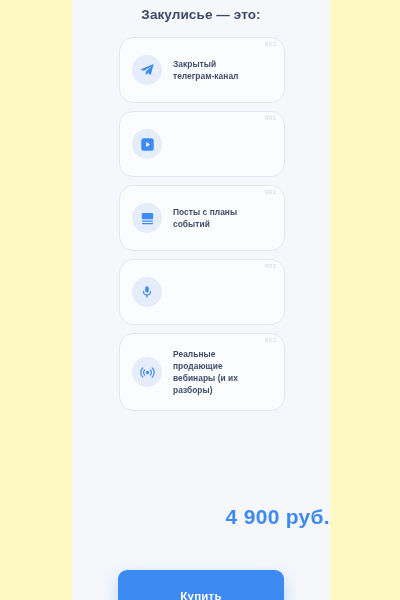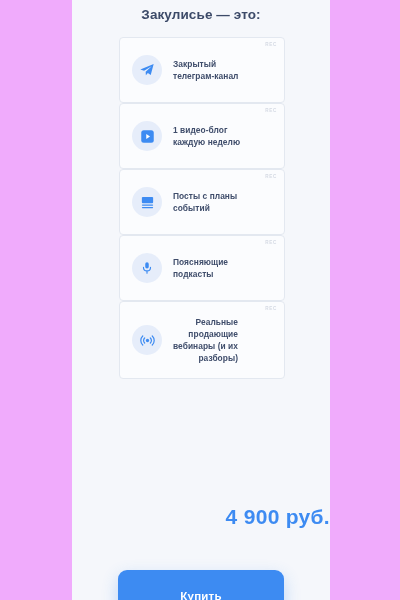--- a/index.html
+++ b/index.html
@@ -9,21 +9,21 @@
     height: 600px;
     overflow: hidden;
     background: #ffffff;
     font-family: "Liberation Sans", "DejaVu Sans", sans-serif;
   }
 
   #screen {
     position: relative;
     width: 400px;
     height: 600px;
-    background: #f0abfc;
+    background: #fef9c3;
     overflow: hidden;
   }
 
   
   .panel {
     position: absolute;
     left: 72px;
     top: 0;
     width: 258px;
     height: 600px;
@@ -57,29 +57,29 @@
     left: 47px;   
     top: 37px;
     width: 166px;
   }
 
   .card {
     position: relative;
     width: 166px;
     background: #fbfcfe;
     border: 1px solid #e3e8f0;
-    border-radius: 4px;
-    margin-bottom: 0;
+    border-radius: 14px;
+    margin-bottom: 8px;
     display: flex;
     align-items: center;
     padding: 10px 10px 10px 12px;
     min-height: 66px;
   }
 
-  .card.tall { min-height: 78px; text-align: right; }
+  .card.tall { min-height: 78px; }
 
   .rec-mark {
     position: absolute;
     top: 4px;
     right: 7px;
     font-size: 4.6px;
     letter-spacing: 0.7px;
     font-weight: 700;
     color: #d5dae4;
     user-select: none;
@@ -165,22 +165,20 @@
         </div>
 
         <div class="card">
           <span class="rec-mark">REC</span>
           <span class="icon-wrap">
             <svg width="15" height="15" viewBox="0 0 24 24">
               <rect x="2" y="2" width="20" height="20" rx="4" fill="#3d8bf2"></rect>
               <path d="M10 8l6 4-6 4z" fill="#ffffff"></path>
             </svg>
           </span>
-          <span class="card-text">1 видео-блог
-каждую неделю</span>
         </div>
 
         <div class="card">
           <span class="rec-mark">REC</span>
           <span class="icon-wrap">
             <svg width="15" height="15" viewBox="0 0 24 24">
               <rect x="3" y="3" width="18" height="10" rx="1.5" fill="#3d8bf2"></rect>
               <rect x="3" y="15" width="18" height="2" rx="1" fill="#3d8bf2"></rect>
               <rect x="3" y="19" width="18" height="2" rx="1" fill="#3d8bf2"></rect>
             </svg>
@@ -192,22 +190,20 @@
 
         <div class="card">
           <span class="rec-mark">REC</span>
           <span class="icon-wrap">
             <svg width="14" height="16" viewBox="0 0 24 24">
               <rect x="9" y="2" width="6" height="11" rx="3" fill="#3d8bf2"></rect>
               <path d="M6 11a6 6 0 0012 0" fill="none" stroke="#3d8bf2" stroke-width="2" stroke-linecap="round"></path>
               <rect x="11" y="17" width="2" height="5" rx="1" fill="#3d8bf2"></rect>
             </svg>
           </span>
-          <span class="card-text">Поясняющие
-подкасты</span>
         </div>
 
         <div class="card tall">
           <span class="rec-mark">REC</span>
           <span class="icon-wrap">
             <svg width="17" height="17" viewBox="0 0 24 24">
               <circle cx="12" cy="12" r="2.3" fill="#3d8bf2"></circle>
               <path d="M8 8.4a5 5 0 000 7.2" fill="none" stroke="#3d8bf2" stroke-width="1.7" stroke-linecap="round"></path>
               <path d="M16 8.4a5 5 0 010 7.2" fill="none" stroke="#3d8bf2" stroke-width="1.7" stroke-linecap="round"></path>
               <path d="M5.3 5.6a8.8 8.8 0 000 12.8" fill="none" stroke="#3d8bf2" stroke-width="1.7" stroke-linecap="round"></path>

